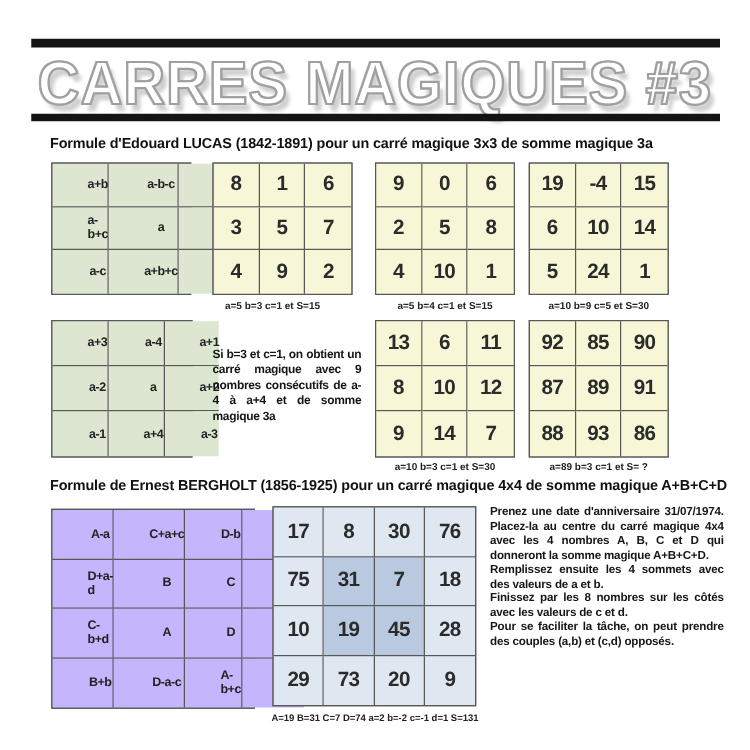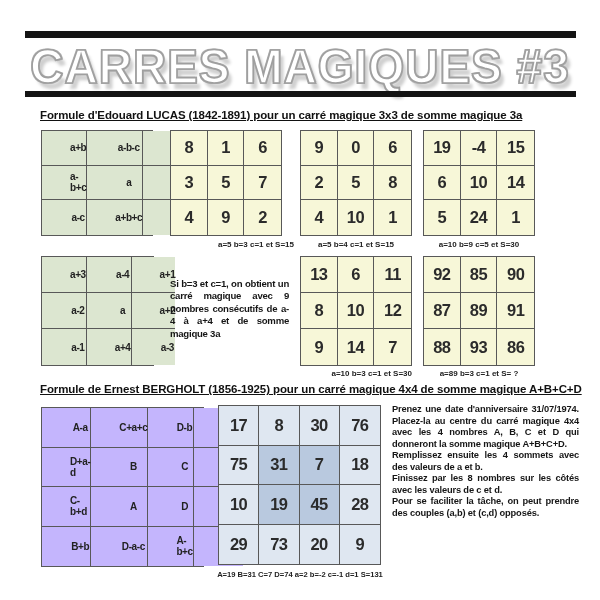--- a/index.html
+++ b/index.html
@@ -12,21 +12,21 @@
   #bar-top{top:31px;height:7px;}
   #bar-bottom{top:91px;height:6px;}
   .main-title{position:absolute;left:0;top:42px;width:600px;text-align:center;
     font-size:46px;line-height:1;font-weight:700;letter-spacing:1px;white-space:nowrap;
     color:#ffffff;-webkit-text-stroke:1.6px #9f9f9f;
     text-shadow:-1px -1px 0 #b5b5b5,1px -1px 0 #b5b5b5,-1px 1px 0 #b5b5b5,1px 1px 0 #b5b5b5,4px 5px 3px #cfcfcf;
     transform:scaleY(1.06);transform-origin:top center;}
 
   
   .sec-title{position:absolute;left:40px;font-size:11.5px;font-weight:700;
-    letter-spacing:-0.1px;white-space:nowrap;color:#111111;text-decoration:underline;}
+    letter-spacing:-0.1px;white-space:nowrap;color:#111111;}
   #lucas-title{top:109px;}
   #bergholt-title{top:383px;}
   #sallows-title{top:588px;}
 
   
   .grid{position:absolute;display:grid;border:1px solid #585858;box-sizing:border-box;background:#585858;}
   .c3{grid-template-columns:repeat(3,1fr);grid-template-rows:repeat(3,1fr);}
   .c4{grid-template-columns:repeat(4,1fr);grid-template-rows:repeat(4,1fr);}
   .cell{display:flex;align-items:center;justify-content:center;
         border-right:1px solid #585858;border-bottom:1px solid #585858;box-sizing:border-box;}
@@ -49,24 +49,24 @@
   #lucas-e3{left:423px;top:130px;width:112px;height:106px;}
   #lucas-f2{left:41px;top:256px;width:113px;height:110px;}
   #lucas-e4{left:300px;top:256px;width:112px;height:110px;}
   #lucas-e5{left:423px;top:256px;width:112px;height:110px;}
   #berg-f{left:41px;top:407px;width:163px;height:160px;}
   #berg-e{left:218px;top:405px;width:163px;height:160px;}
 
   
   .caption{position:absolute;font-size:8px;font-weight:700;color:#222222;
            text-align:center;white-space:nowrap;}
-  #cap-e1{left:182px;top:240px;width:112px;text-align:right;}
+  #cap-e1{left:162px;top:240px;width:112px;}
   #cap-e2{left:300px;top:240px;width:112px;}
   #cap-e3{left:423px;top:240px;width:112px;}
-  #cap-e4{left:300px;top:369px;width:112px;text-align:right;}
+  #cap-e4{left:300px;top:369px;width:112px;}
   #cap-e5{left:423px;top:369px;width:112px;}
   #cap-berg{left:205px;top:570px;width:190px;font-size:7.6px;}
 
   
   .note{position:absolute;left:170px;top:278px;width:119px;font-size:9.6px;font-weight:700;
         line-height:1.3;text-align:justify;color:#161616;letter-spacing:-0.25px;}
   .aside{position:absolute;left:392px;top:404px;width:187px;font-size:9.3px;font-weight:700;
          line-height:1.24;color:#161616;letter-spacing:-0.15px;}
   .aside .head{text-decoration:underline;margin:0 0 1px 0;}
   .aside p{margin:0;text-align:justify;}

